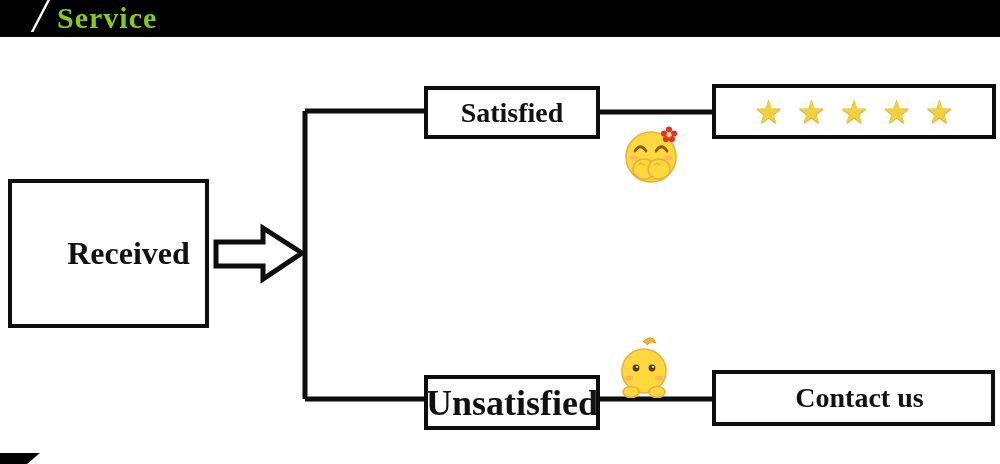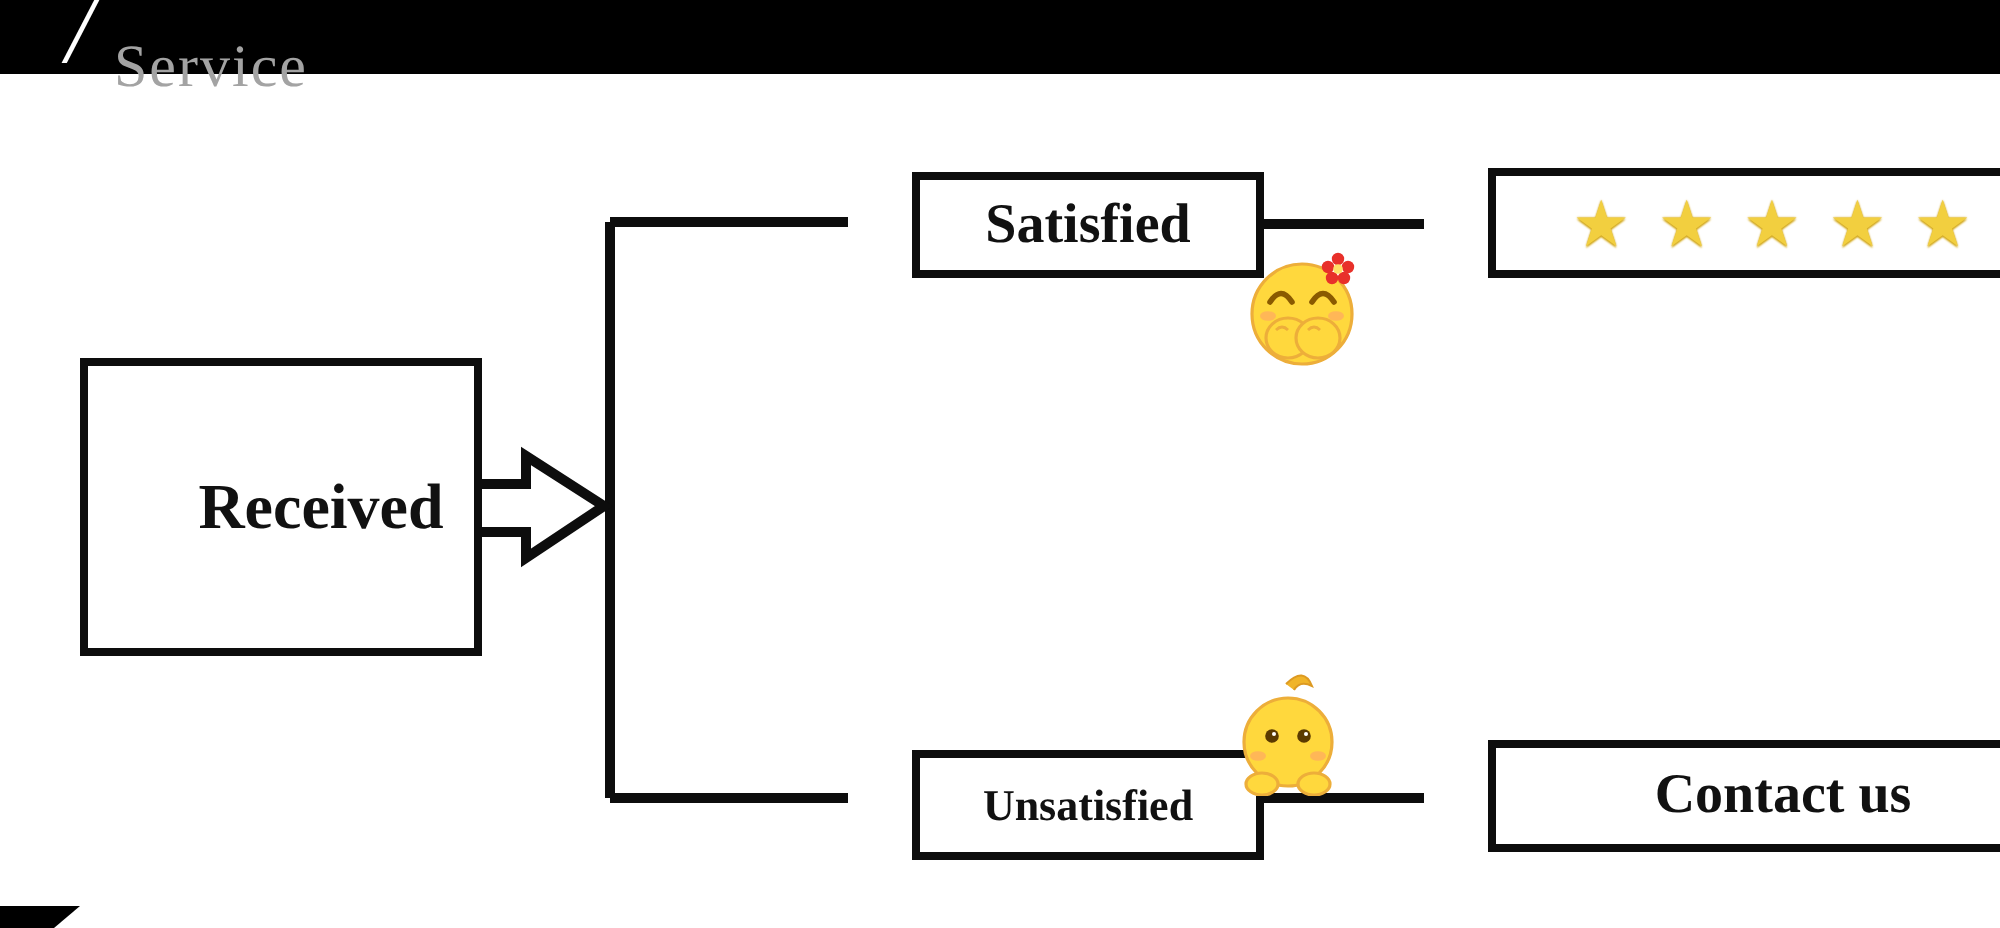--- a/index.html
+++ b/index.html
@@ -15,35 +15,35 @@
   .banner {
     position: absolute; left: 0; top: 0; width: 1000px; height: 37px;
     background: #000; color: #fff;
   }
   .banner .slash {
     position: absolute; left: 33px; top: -8px;
     font-size: 48px; font-style: italic; font-weight: 400; color: #fff;
     line-height: 48px;
   }
   .banner .title {
-    position: absolute; left: 57px; top: 17px;
-    font-size: 30px; font-weight: 400; letter-spacing: 1px; color: #a3a3a3;
+    position: absolute; left: 57px; top: 1px;
+    font-size: 30px; font-weight: 700; letter-spacing: 1px; color: #84cc16;
   }
 
   
   .node {
     position: absolute; background: #fff;
     border: 4px solid #0d0d0d;
     display: flex; align-items: center; justify-content: center;
-    font-weight: 700; color: #111; margin-left: 32px;
+    font-weight: 700; color: #111;
   }
   .node-received { left: 8px;  top: 179px; width: 201px; height: 149px; font-size: 32px; padding-left: 40px; }
   .node-satisfied { left: 424px; top: 86px; width: 176px; height: 53px; font-size: 28px; }
   .node-stars { left: 712px; top: 84px; width: 284px; height: 55px; }
-  .node-unsatisfied { left: 424px; top: 375px; width: 176px; height: 55px; font-size: 22px; }
+  .node-unsatisfied { left: 424px; top: 375px; width: 176px; height: 55px; font-size: 36px; }
   .node-contact { left: 712px; top: 370px; width: 283px; height: 56px; font-size: 28px; padding-left: 12px; }
 
   .stars-text {
     font-size: 32px; letter-spacing: 14px; padding-left: 14px;
     color: #f2cf3f;
     text-shadow: 0 0 1px #c99d1a, 0 1px 1px #d8b028;
     font-family: "DejaVu Sans", sans-serif;
     line-height: 1;
   }
 

